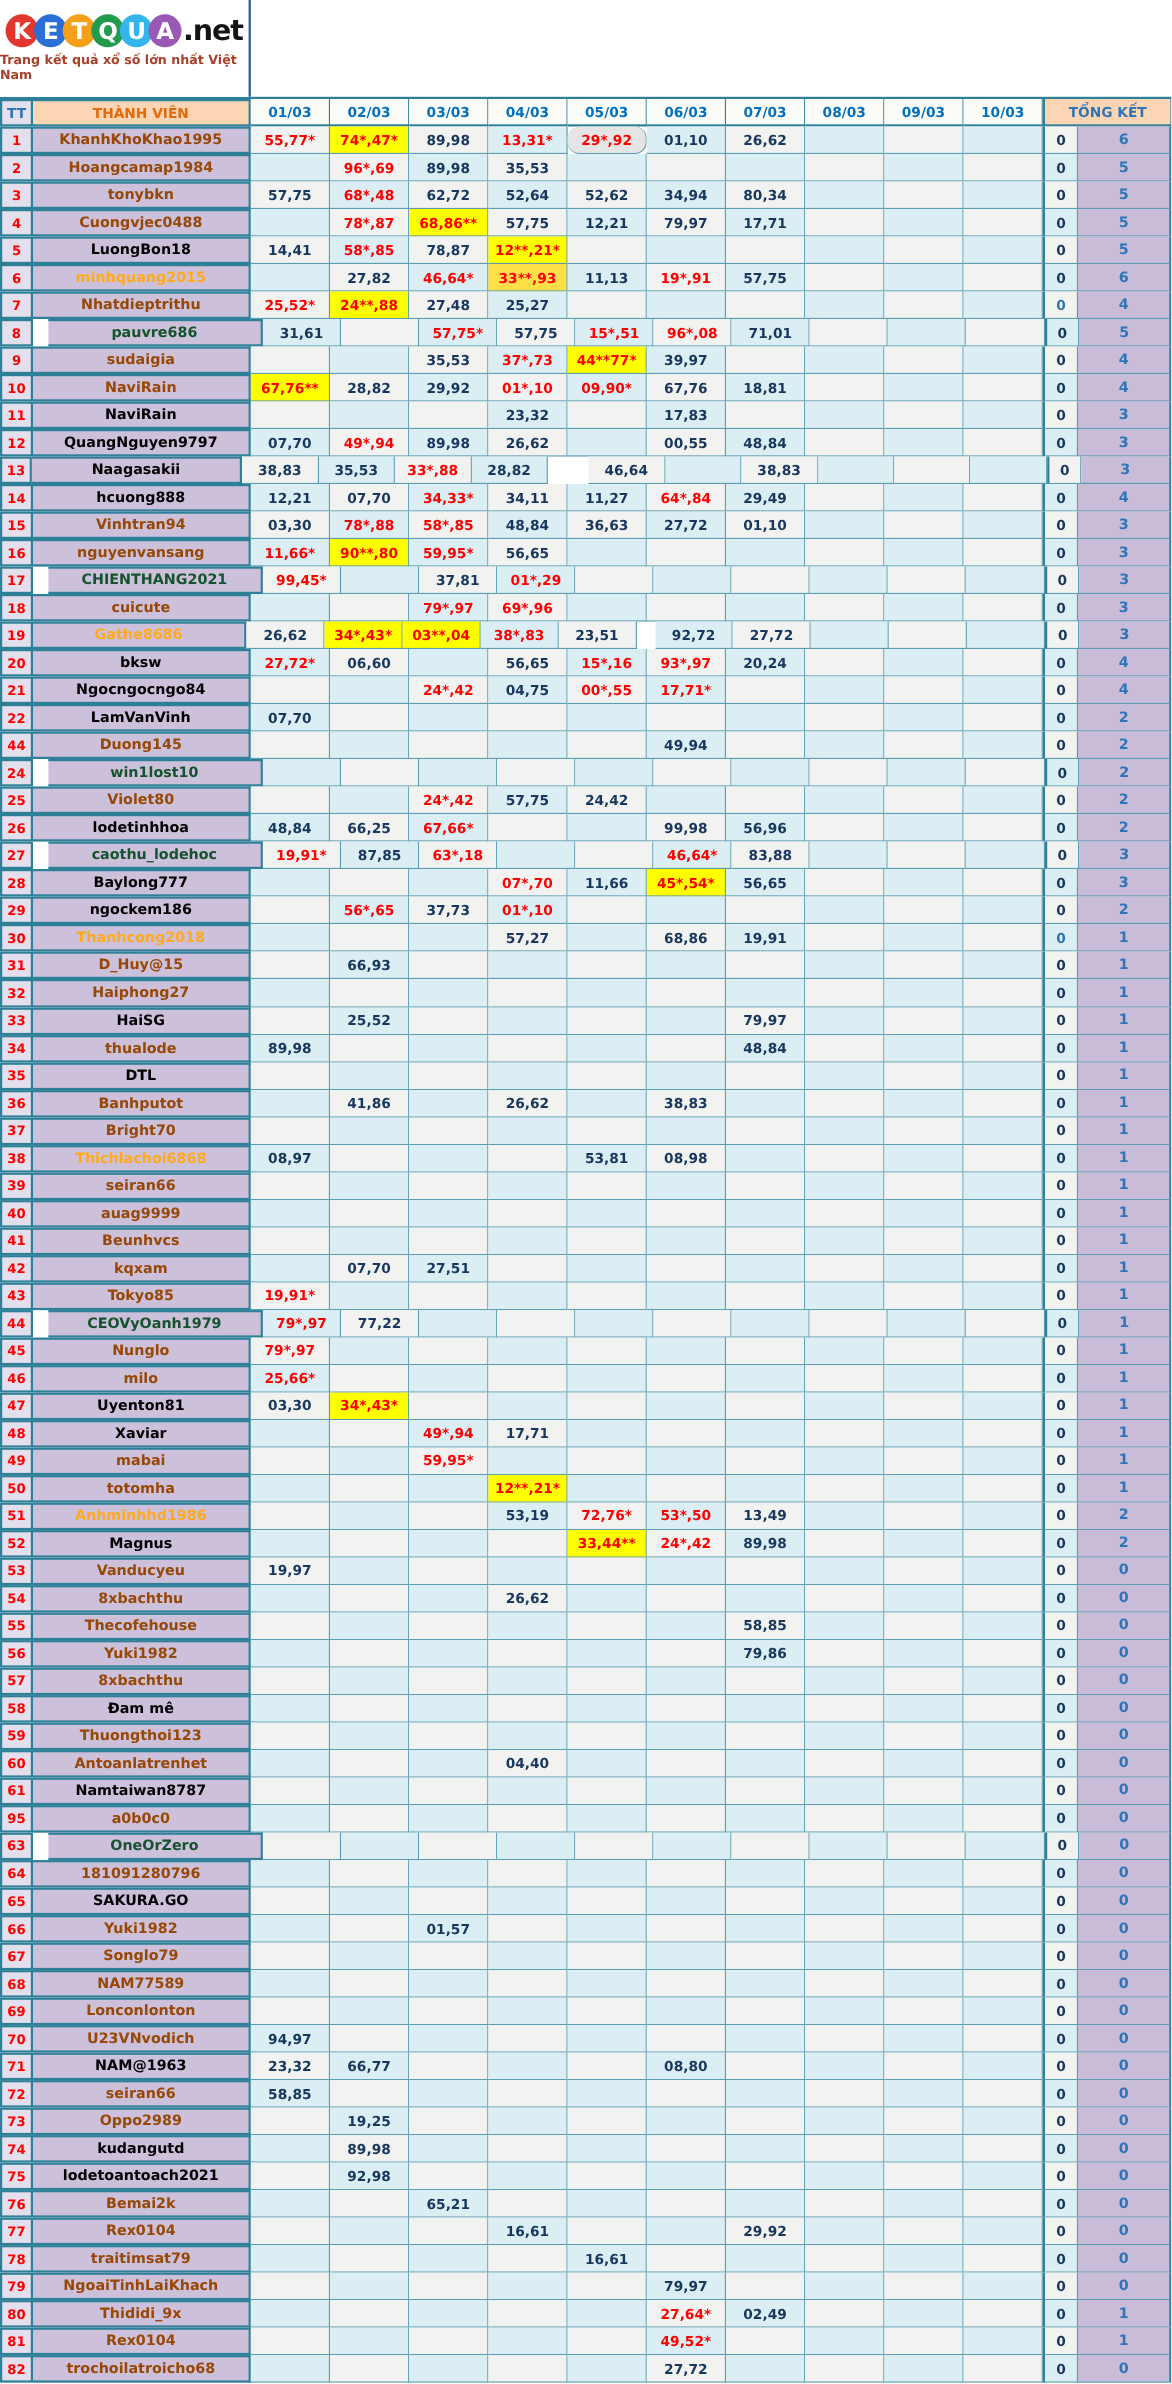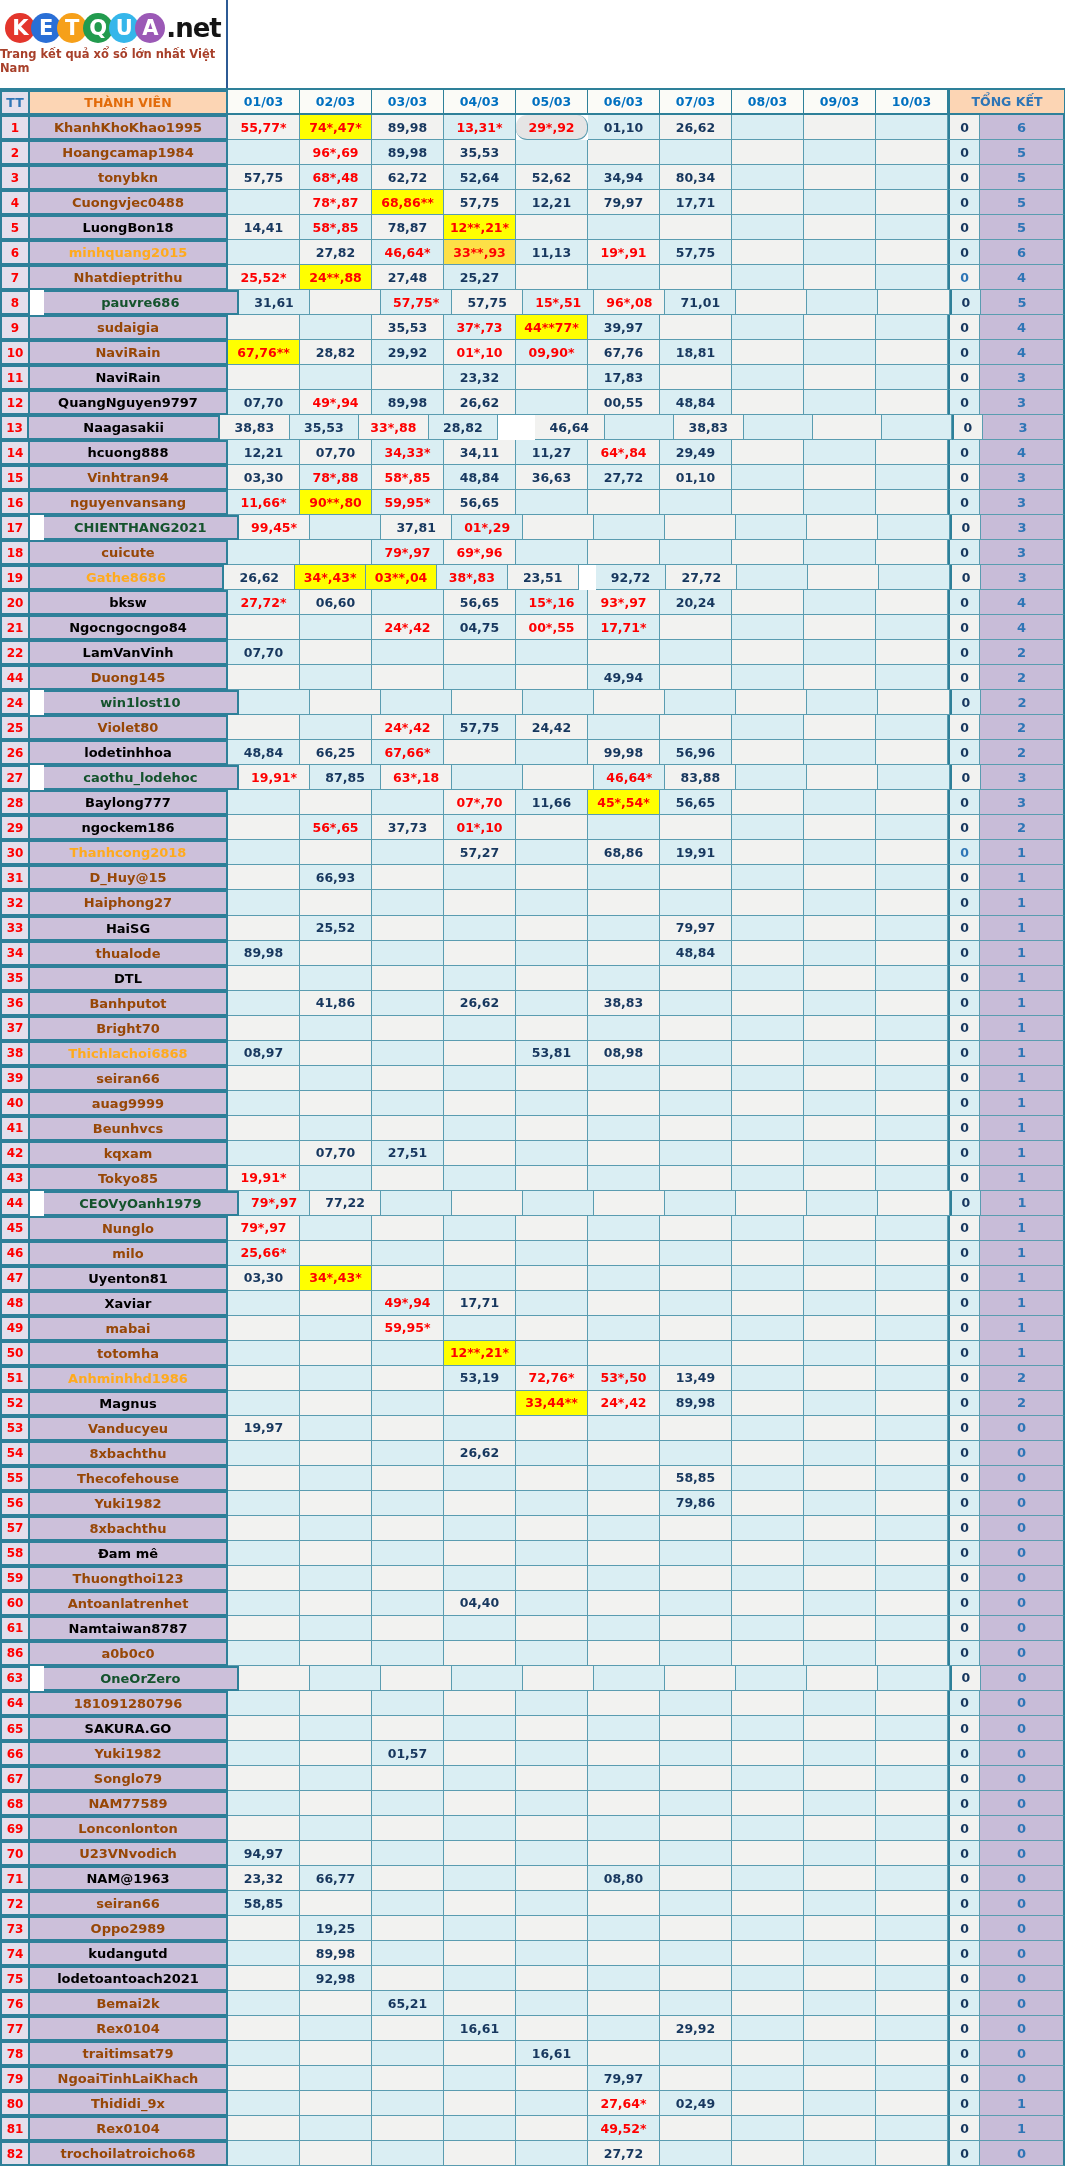--- a/index.html
+++ b/index.html
@@ -1062,21 +1062,21 @@
         <div class="cell w-date" style="background: rgb(242, 242, 240);"></div>
         <div class="cell w-date" style="background: rgb(218, 238, 243);"></div>
         <div class="cell w-date" style="background: rgb(242, 242, 240);"></div>
         <div class="cell w-date" style="background: rgb(218, 238, 243);"></div>
         <div class="cell w-date" style="background: rgb(242, 242, 240);"></div>
         <div class="cell w-date" style="background: rgb(218, 238, 243);"></div>
         <div class="cell tk0 w-tk0" style="background: rgb(242, 242, 240);">0</div>
         <div class="cell tk1 w-tk1">0</div>
       </div>
       <div class="row">
-        <div class="cell tt w-tt">86</div>
+        <div class="cell tt w-tt">95</div>
         <div class="cell name w-name nm-brown">a0b0c0</div>
         <div class="cell w-date" style="background: rgb(218, 238, 243);"></div>
         <div class="cell w-date" style="background: rgb(242, 242, 240);"></div>
         <div class="cell w-date" style="background: rgb(218, 238, 243);"></div>
         <div class="cell w-date" style="background: rgb(242, 242, 240);"></div>
         <div class="cell w-date" style="background: rgb(218, 238, 243);"></div>
         <div class="cell w-date" style="background: rgb(242, 242, 240);"></div>
         <div class="cell w-date" style="background: rgb(218, 238, 243);"></div>
         <div class="cell w-date" style="background: rgb(242, 242, 240);"></div>
         <div class="cell w-date" style="background: rgb(218, 238, 243);"></div>

